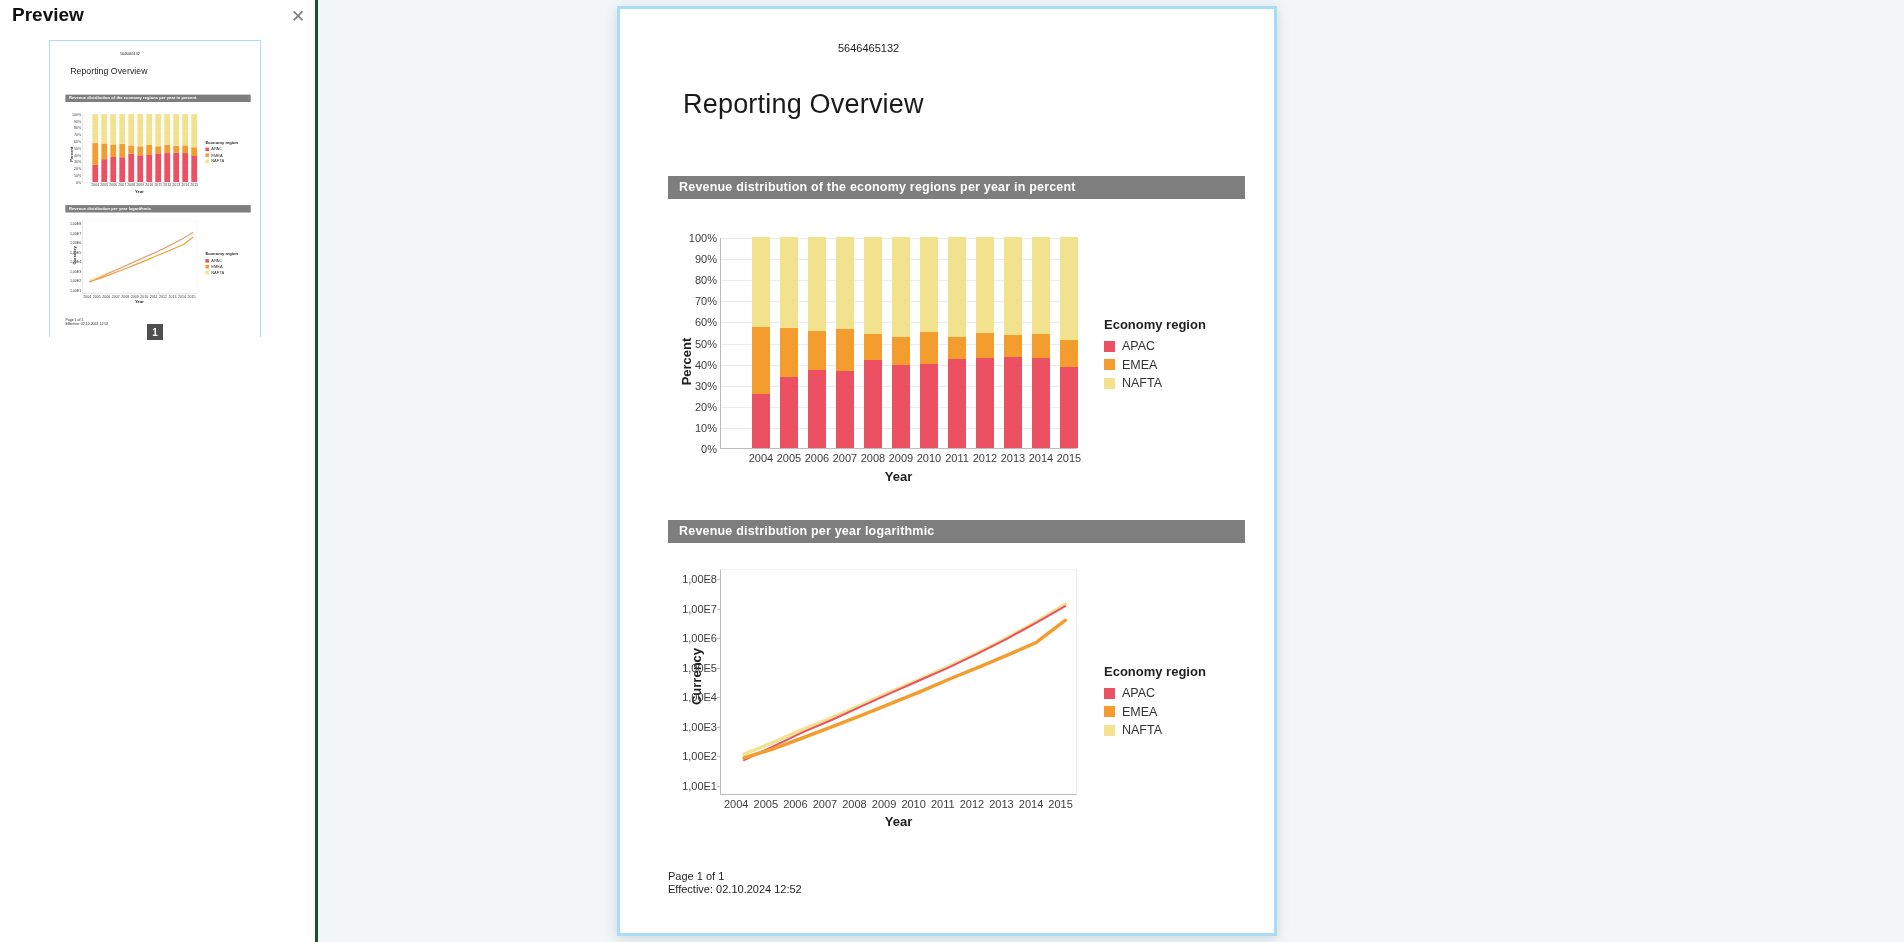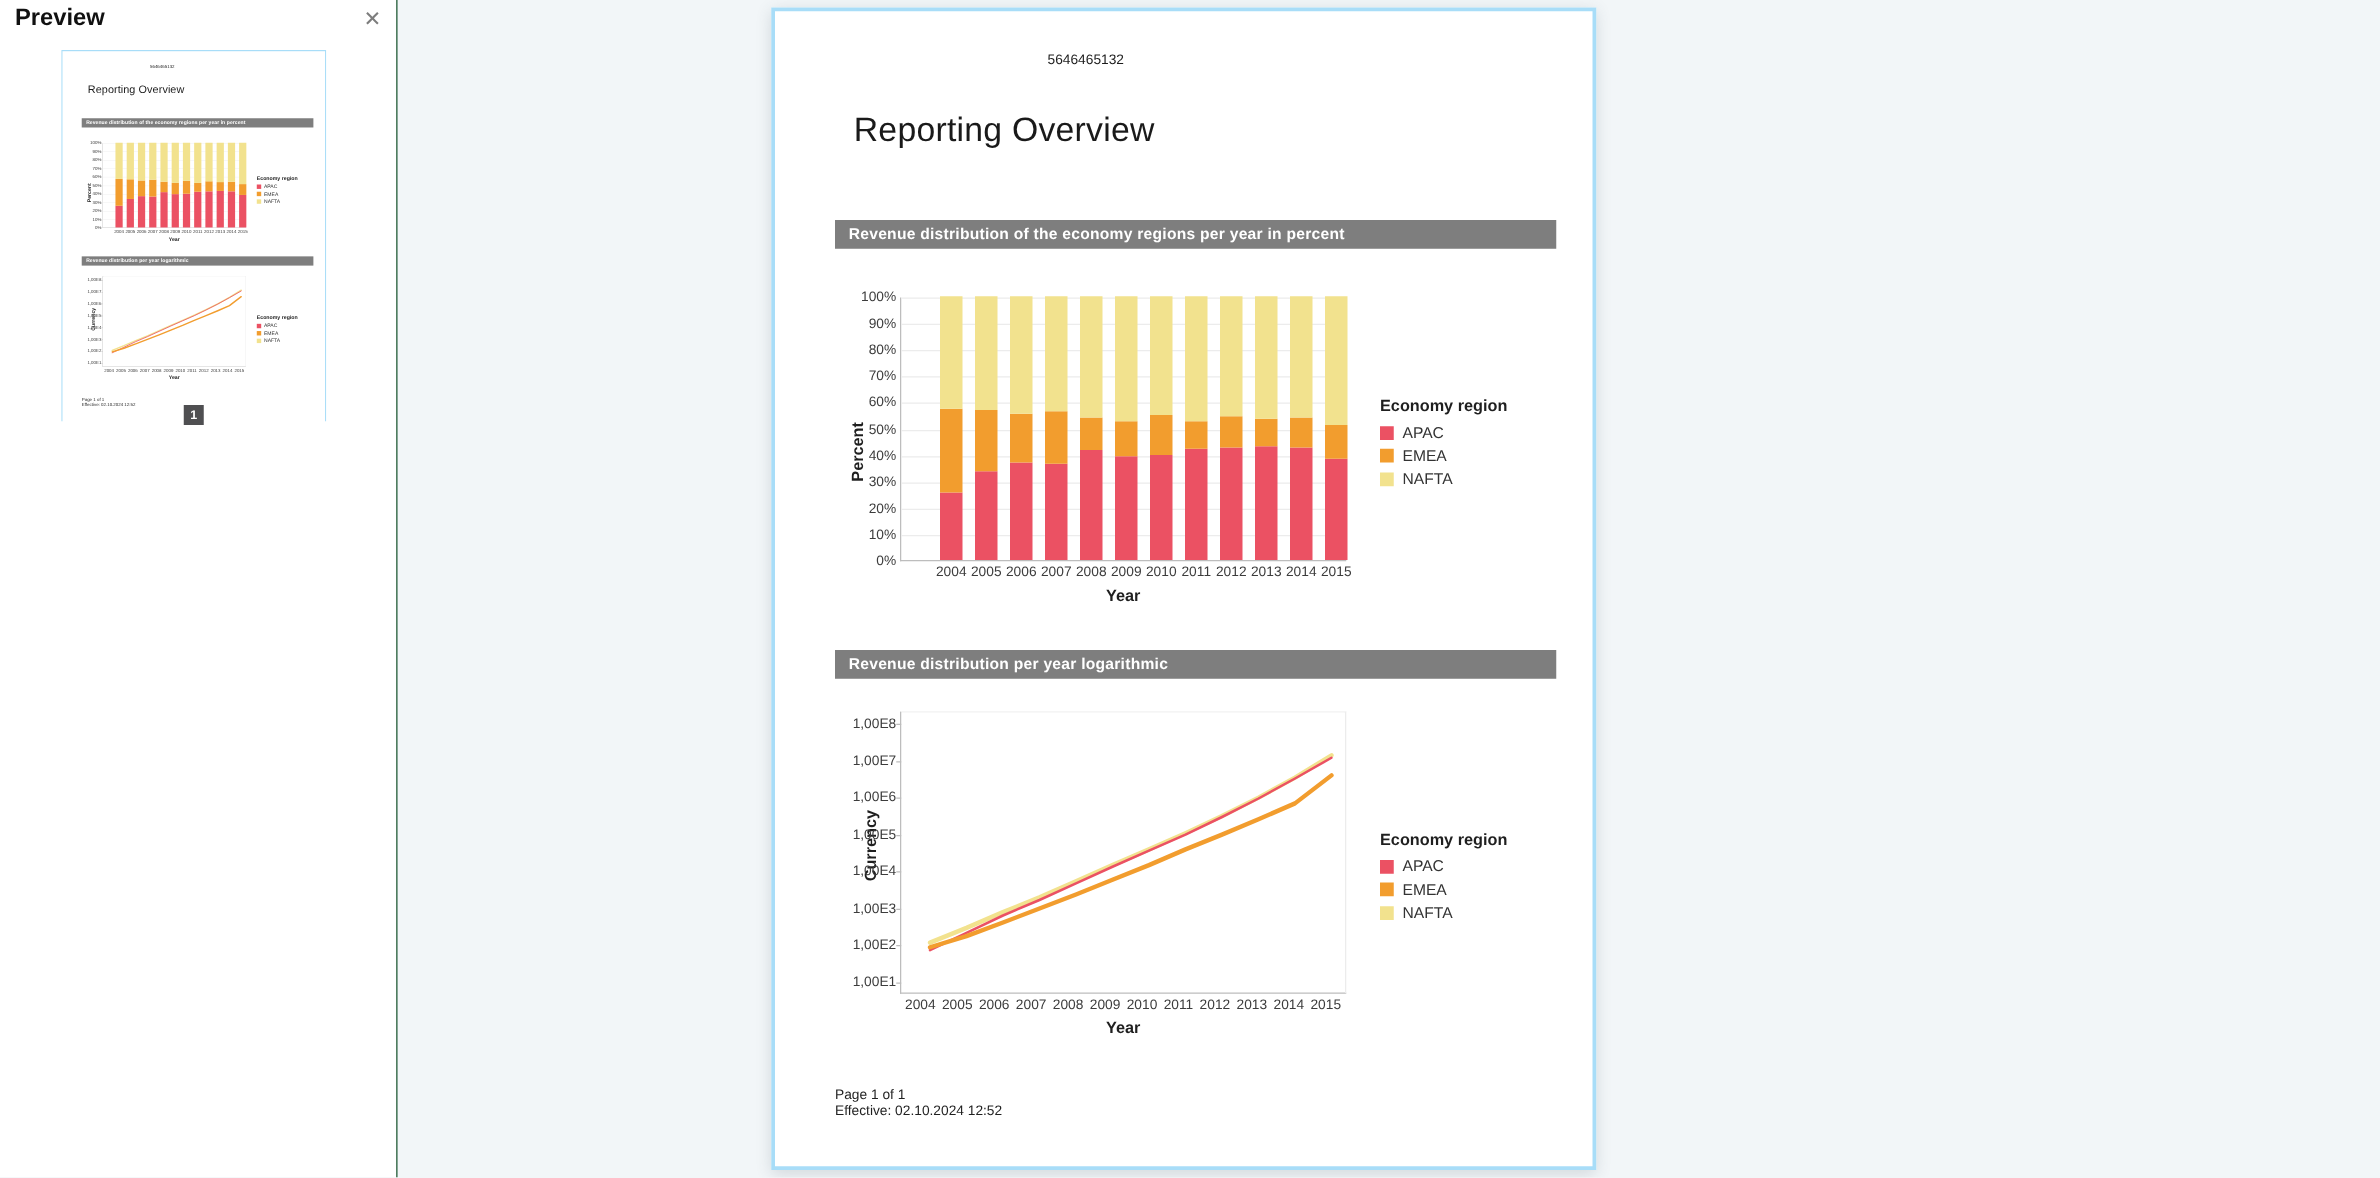--- a/index.html
+++ b/index.html
@@ -5,21 +5,21 @@
   * { margin:0; padding:0; box-sizing:border-box; }
   html,body { width:1904px; height:942px; overflow:hidden; }
   body {
     font-family:"Liberation Sans","DejaVu Sans",sans-serif;
     background:#f2f6f8; position:relative; color:#222;
   }
 
   
   .side-panel {
     position:absolute; left:0; top:0; width:318px; height:942px;
-    background:#ffffff; border-right:1px solid #14532d;
+    background:#ffffff; border-right:3px solid #14532d;
   }
   .panel-title {
     position:absolute; left:12px; top:4px;
     font-size:19px; font-weight:bold; color:#111;
   }
   .close-btn {
     position:absolute; left:286px; top:4px; width:24px; height:24px;
     display:flex; align-items:center; justify-content:center;
     font-size:17px; color:#7d7d7d; cursor:pointer; user-select:none;
   }

